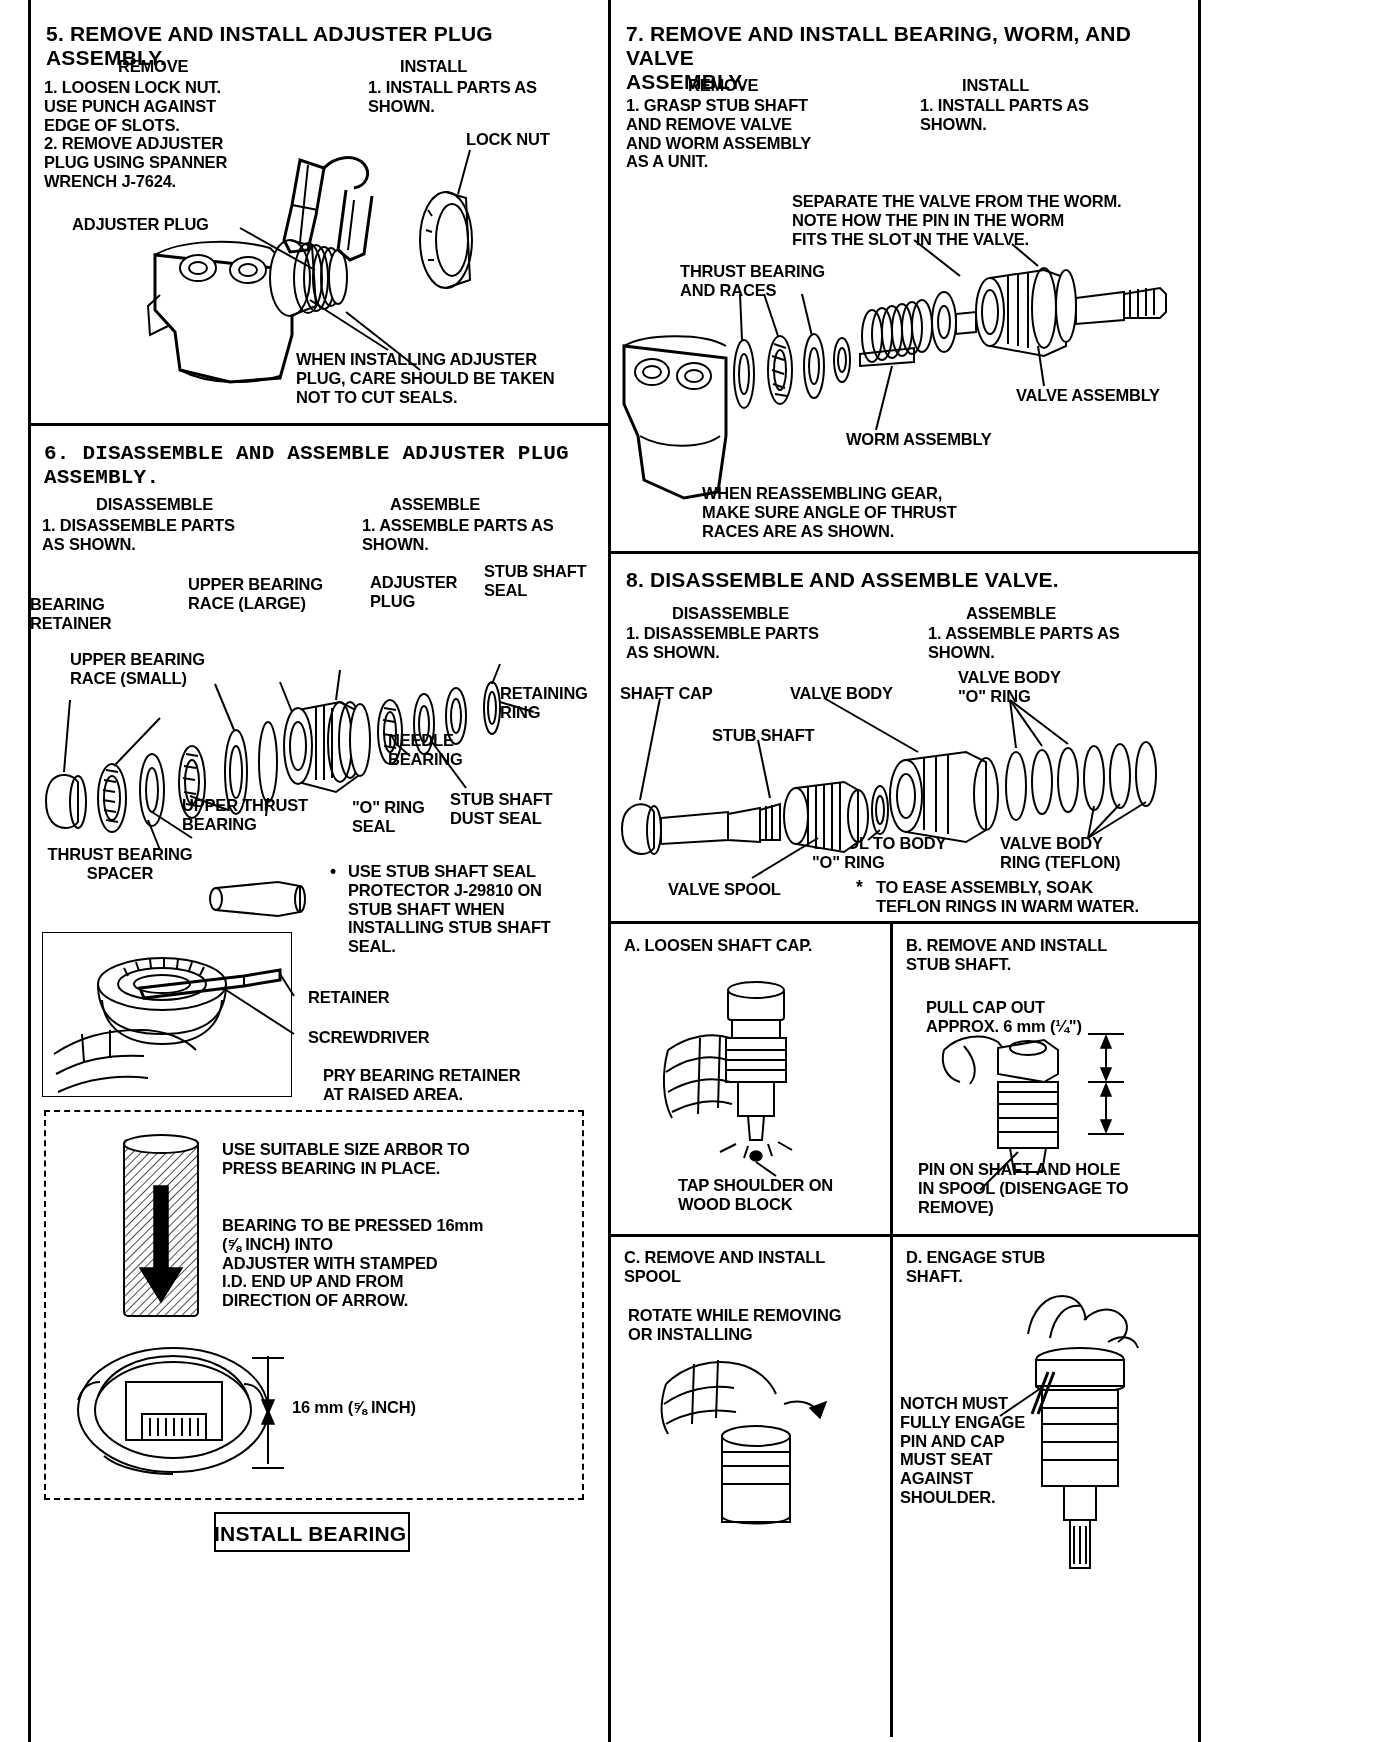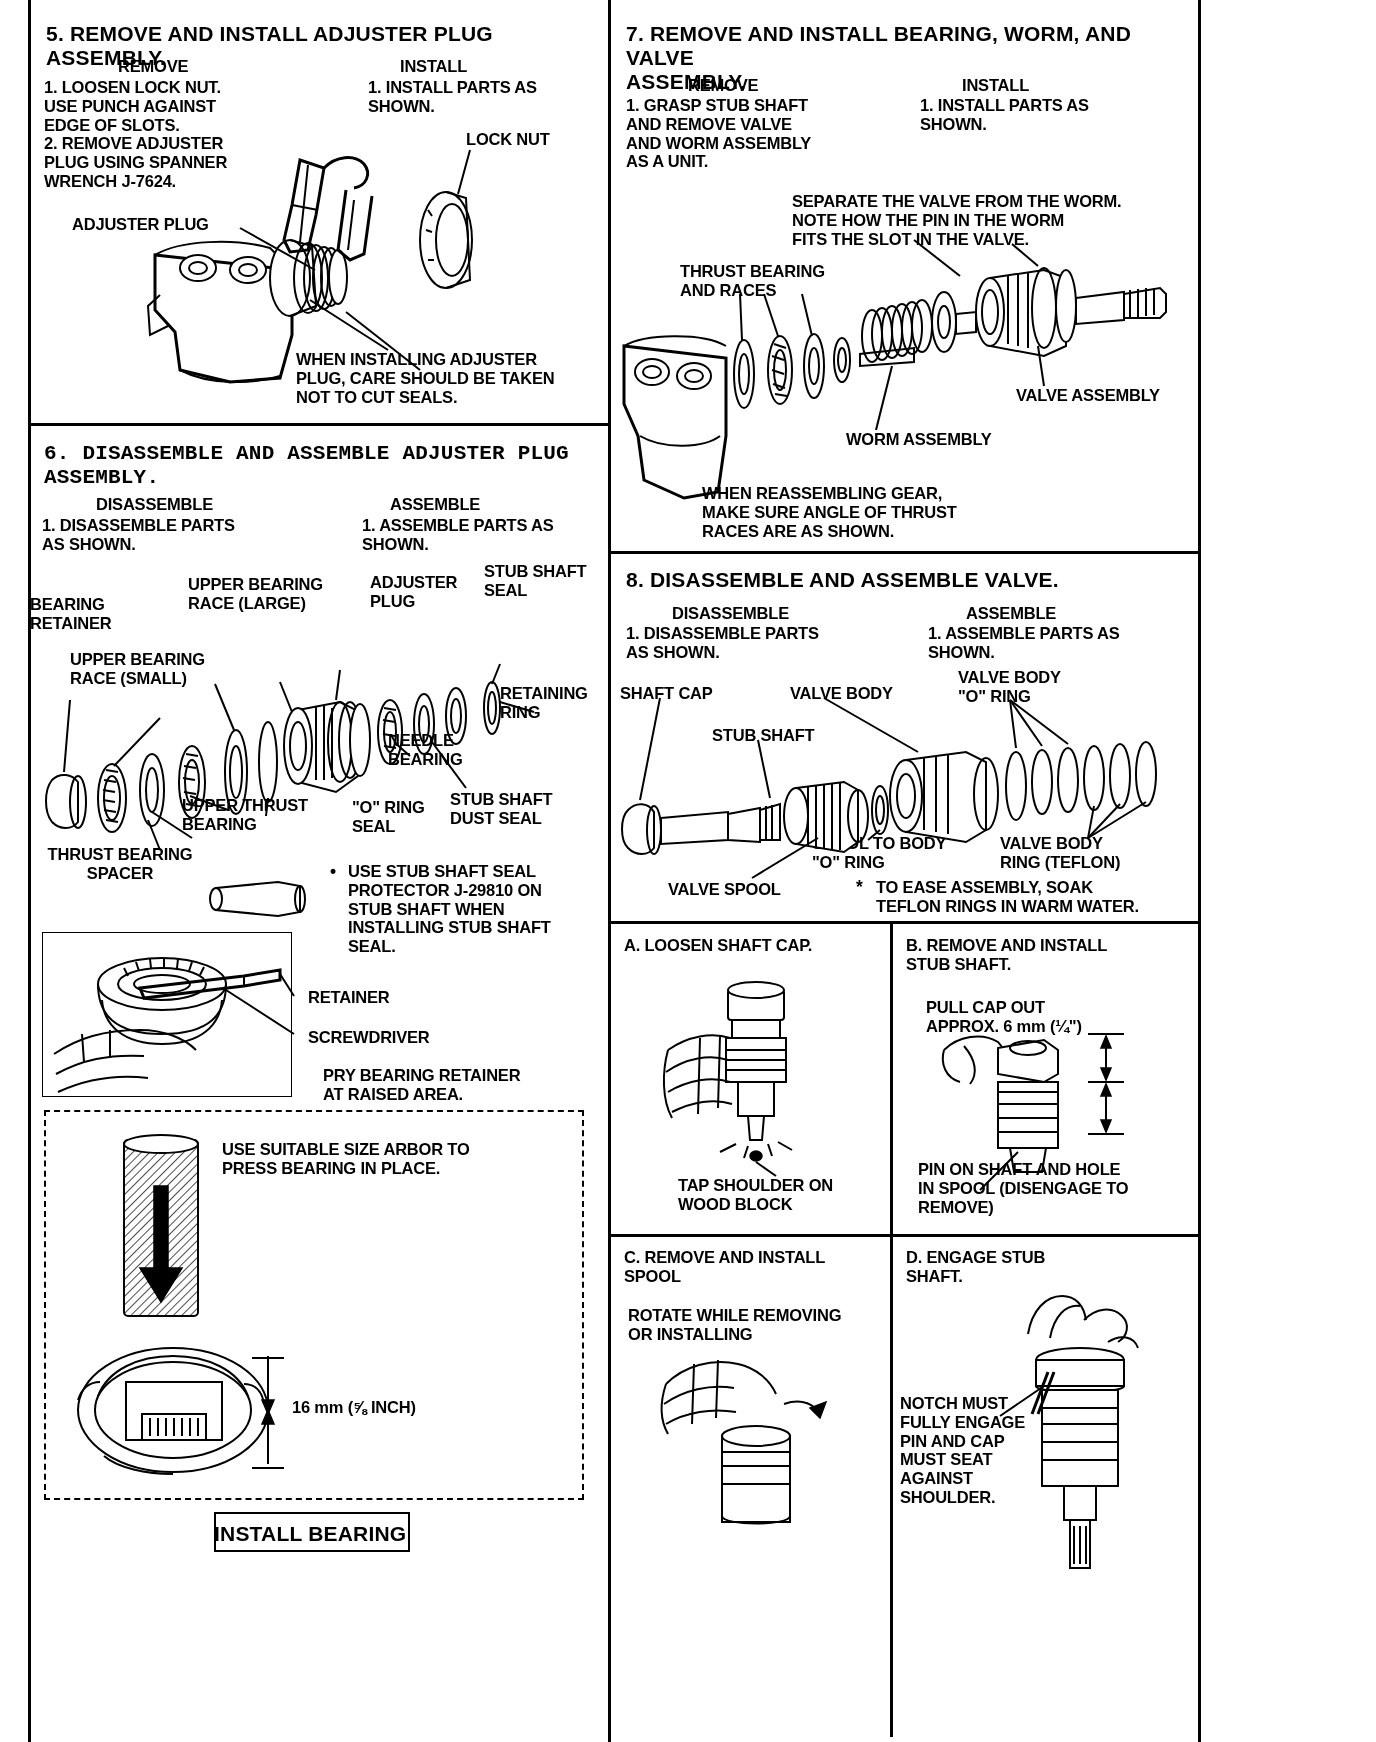--- a/index.html
+++ b/index.html
@@ -282,20 +282,25 @@
 
   <div class="dashbox" style="left:44px; top:1110px; width:540px; height:390px;"></div>
 
   <svg style="left:110px; top:1132px; width:110px; height:190px;" viewBox="0 0 110 190">
     <rect class="hatch" x="14" y="8" width="74" height="176" rx="4"></rect>
     <ellipse class="whitefill" cx="51" cy="12" rx="37" ry="9"></ellipse>
     <path class="inkfill" d="M44 54 L58 54 L58 136 L72 136 L51 170 L30 136 L44 136 Z"></path>
   </svg>
   <div class="t s16" style="left:222px; top:1140px; width:300px;">USE SUITABLE SIZE ARBOR TO
 PRESS BEARING IN PLACE.</div>
+  <div class="t s16" style="left:222px; top:1216px; width:300px;">BEARING TO BE PRESSED 16mm
+(⅝ INCH) INTO
+ADJUSTER WITH STAMPED
+I.D. END UP AND FROM
+DIRECTION OF ARROW.</div>
 
   <svg style="left:68px; top:1340px; width:220px; height:140px;" viewBox="0 0 220 140">
     <ellipse class="whitefill" cx="105" cy="70" rx="95" ry="62"></ellipse>
     <ellipse class="ink" cx="105" cy="70" rx="78" ry="48"></ellipse>
     <path class="ink" d="M30 56 C40 30 70 16 105 16 C140 16 170 30 180 56"></path>
     <rect class="whitefill" x="58" y="42" width="96" height="58"></rect>
     <rect class="whitefill" x="74" y="74" width="64" height="26"></rect>
     <g class="ink">
       <path d="M82 78 L82 96 M90 78 L90 96 M98 78 L98 96 M106 78 L106 96 M114 78 L114 96 M122 78 L122 96 M130 78 L130 96"></path>
     </g>

